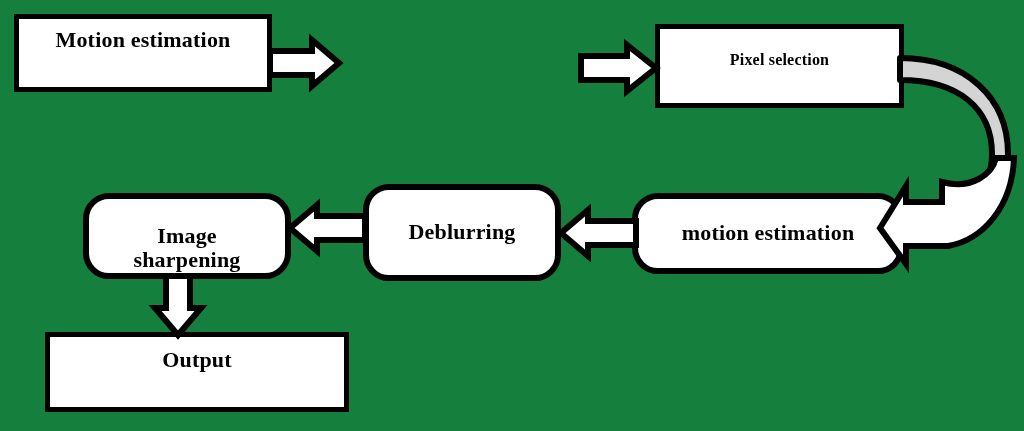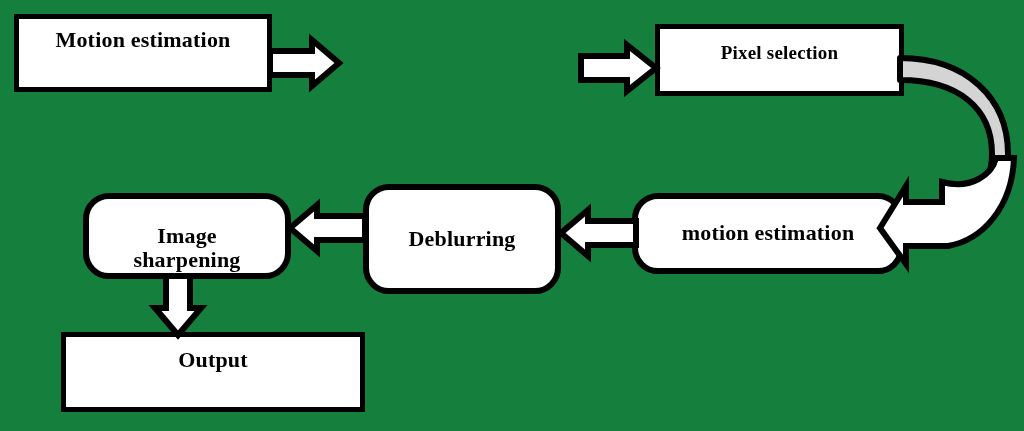--- a/index.html
+++ b/index.html
@@ -42,47 +42,46 @@
     font-size: 22px;
     align-items: flex-start;
     padding-top: 9px;
   }
   #node-motion-compensation {
     left: 337px; top: 17px; width: 246px; height: 86px;
     font-size: 21px;
     align-items: center;
   }
   #node-pixel-selection {
-    left: 655px; top: 24px; width: 249px; height: 72px;
-    font-size: 19px;
+    left: 655px; top: 24px; width: 249px; height: 84px;
+    font-size: 16px;
     align-items: flex-start;
-    padding-top: 13px;
+    padding-top: 22px;
   }
   #node-motion-estimation-2 {
     left: 632px; top: 193px; width: 272px; height: 81px;
     font-size: 22px;
     align-items: center;
   }
   #node-deblurring {
-    left: 363px; top: 184px; width: 198px; height: 110px;
+    left: 363px; top: 184px; width: 198px; height: 97px;
     font-size: 22px;
     align-items: center;
     font-family: Liberation Serif, serif;
   }
   #node-image-sharpening {
     left: 83px; top: 193px; width: 208px; height: 86px;
     font-size: 22px;
     align-items: flex-end;
   }
   #node-output {
     left: 45px; top: 332px; width: 304px; height: 80px;
     font-size: 22px;
     align-items: flex-start;
     padding-top: 11px;
-    margin-left: 16px;
   }
 
   
   .arrow {
     position: absolute;
     pointer-events: none;
   }
   .arrow svg { display: block; overflow: visible; }
   .arrow .fill-white { fill: #ffffff; stroke: #000000; stroke-width: 6; stroke-linejoin: miter; }
   .arrow .fill-gray  { fill: #d4d4d4; stroke: #000000; stroke-width: 6; stroke-linejoin: round; }

